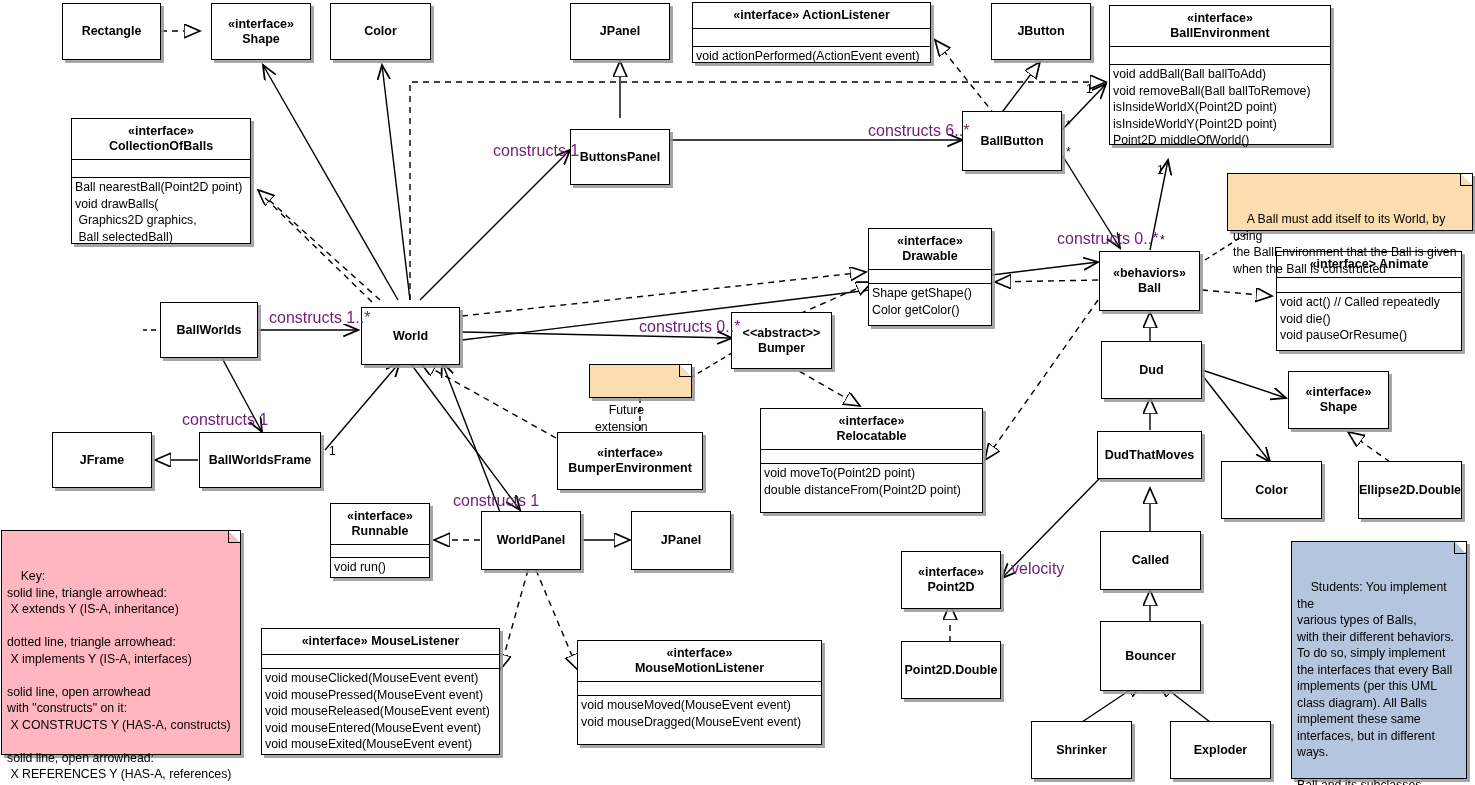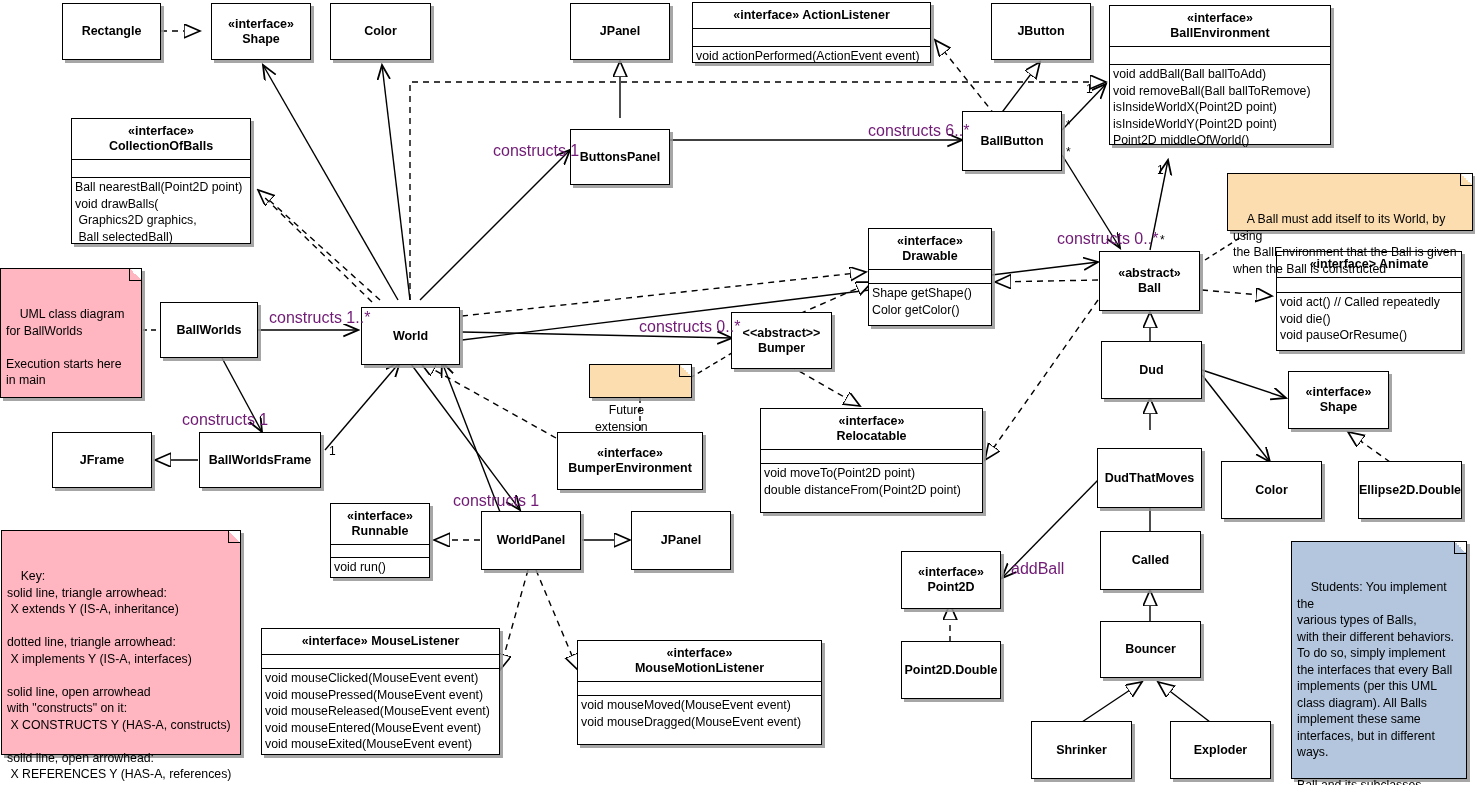--- a/index.html
+++ b/index.html
@@ -238,21 +238,21 @@
 
   <div class="box simple" style="left:731px;top:312px;width:101px;height:57px;">
     <div class="hdr">
       <span class="stereo">&lt;&lt;abstract&gt;&gt;</span>
       <span>Bumper</span>
     </div>
   </div>
 
   <div class="box simple" style="left:1099px;top:251px;width:101px;height:60px;">
     <div class="hdr">
-      <span class="stereo">«abstract»</span>
+      <span class="stereo">«behaviors»</span>
       <span>Ball</span>
     </div>
   </div>
 
   <div class="box" style="left:1276px;top:251px;width:186px;height:100px;">
     <div class="hdr inline">
       <span class="stereo">«interface&gt;</span>
       <span>Animate</span>
     </div>
     <div class="empty" style="height:14px;"></div>
@@ -294,21 +294,21 @@
       <span class="stereo">«interface»</span>
       <span>Relocatable</span>
     </div>
     <div class="empty" style="height:13px;"></div>
     <div class="ops">
       <div>void moveTo(Point2D point)</div>
       <div>double distanceFrom(Point2D point)</div>
     </div>
   </div>
 
-  <div class="box simple" style="left:1097px;top:448px;width:105px;height:60px;">
+  <div class="box simple" style="left:1097px;top:431px;width:105px;height:48px;">
     <div class="hdr"><span>DudThatMoves</span></div>
   </div>
 
   <div class="box simple" style="left:1221px;top:461px;width:101px;height:58px;">
     <div class="hdr"><span>Color</span></div>
   </div>
 
   <div class="box simple" style="left:1358px;top:461px;width:104px;height:58px;">
     <div class="hdr"><span>Ellipse2D.Double</span></div>
   </div>
@@ -367,40 +367,32 @@
     <div class="ops">
       <div>void mouseMoved(MouseEvent event)</div>
       <div>void mouseDragged(MouseEvent event)</div>
     </div>
   </div>
 
   <div class="box simple" style="left:901px;top:641px;width:100px;height:58px;justify-content:center;">
     <div class="hdr"><span>Point2D.Double</span></div>
   </div>
 
-  <div class="box simple" style="left:1100px;top:621px;width:101px;height:57px;">
+  <div class="box simple" style="left:1100px;top:621px;width:101px;height:70px;">
     <div class="hdr"><span>Bouncer</span></div>
   </div>
 
   <div class="box simple" style="left:1031px;top:721px;width:101px;height:58px;">
     <div class="hdr"><span>Shrinker</span></div>
   </div>
 
   <div class="box simple" style="left:1170px;top:721px;width:101px;height:58px;">
     <div class="hdr"><span>Exploder</span></div>
   </div>
 
-  <div class="note pink" style="left:0px;top:268px;width:142px;height:130px;">
-    <span class="fold"></span>
-    <span>UML class diagram
-for BallWorlds
-
-Execution starts here
-in main</span>
-  </div>
 
   <div class="note pink" style="left:1px;top:530px;width:240px;height:225px;">
     <span class="fold"></span>
     <span>Key:
 solid line, triangle arrowhead:
  X extends Y (IS-A, inheritance)
 
 dotted line, triangle arrowhead:
  X implements Y (IS-A, interfaces)
 
@@ -442,21 +434,21 @@
 package.</span>
   </div>
 
   <div class="lbl" style="left:493px;top:144px;">constructs 1</div>
   <div class="lbl" style="left:868px;top:124px;">constructs 6..*</div>
   <div class="lbl" style="left:269px;top:311px;">constructs 1..*</div>
   <div class="lbl" style="left:639px;top:320px;">constructs 0..*</div>
   <div class="lbl" style="left:1057px;top:232px;">constructs 0..*</div>
   <div class="lbl" style="left:182px;top:413px;">constructs 1</div>
   <div class="lbl" style="left:453px;top:494px;">constructs 1</div>
-  <div class="lbl" style="left:1011px;top:562px;">addBall</div>
+  <div class="lbl" style="left:1011px;top:562px;">velocity</div>
 
   <div class="mult" style="left:1086px;top:82px;">1</div>
   <div class="mult" style="left:1066px;top:118px;">*</div>
   <div class="mult" style="left:1066px;top:145px;">*</div>
   <div class="mult" style="left:1157px;top:163px;">1</div>
   <div class="mult" style="left:1160px;top:233px;">*</div>
   <div class="mult" style="left:329px;top:444px;">1</div>
 
 </div>
 

